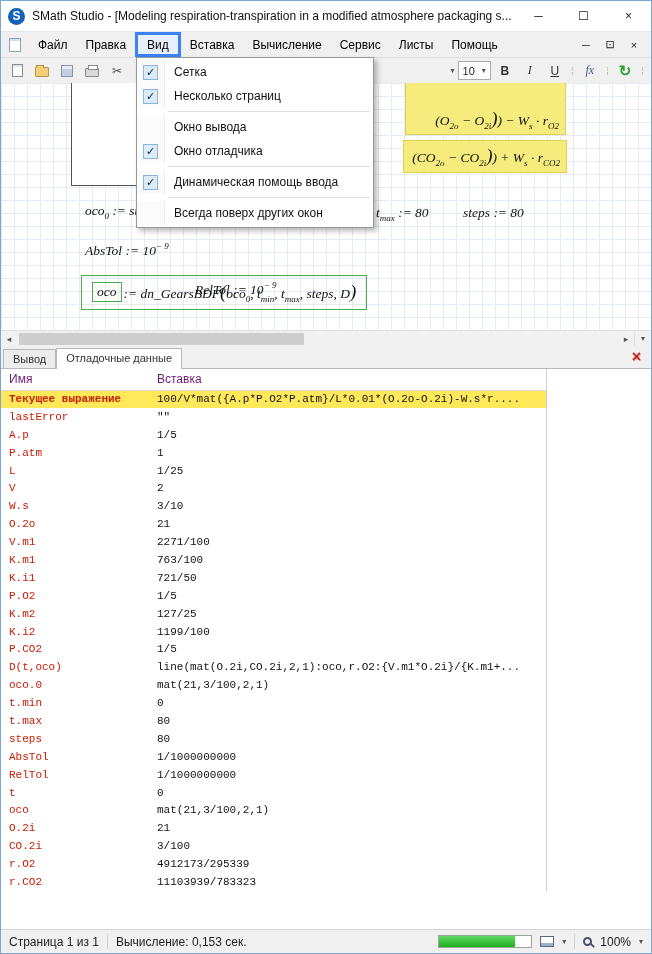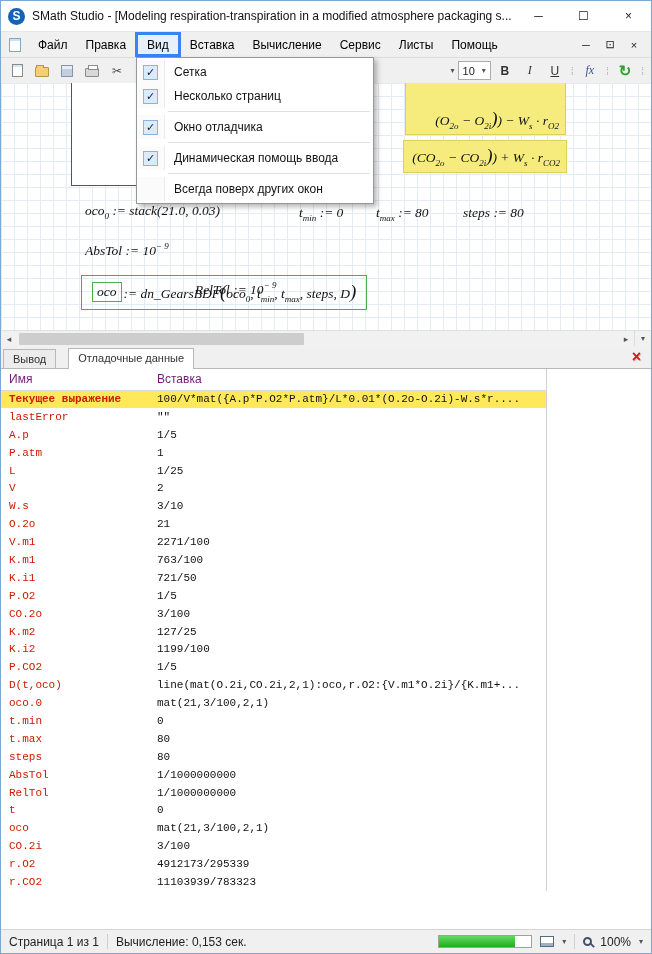--- a/index.html
+++ b/index.html
@@ -64,21 +64,21 @@
   .inner-green{border:1px solid #49b049;padding:1px 4px;margin-right:2px;}
   .hscroll{height:16px;background:#f1f1f1;display:flex;align-items:center;border-top:1px solid #e0e0e0;flex:none;}
   .scroll-arrow{width:16px;height:16px;display:flex;align-items:center;justify-content:center;font-size:9px;color:#555;}
   .hthumb{height:12px;background:#cdcdcd;width:285px;margin-left:2px;border-radius:1px;}
   .hs-spacer{flex:1;}
   .corner{width:17px;height:16px;border-left:1px solid #dcdcdc;display:flex;align-items:center;justify-content:center;font-size:8px;color:#555;}
 
   
   .panel{flex:1;display:flex;flex-direction:column;background:#fff;overflow:hidden;}
   .tabs{height:23px;background:#f0f0f0;display:flex;align-items:flex-end;position:relative;border-bottom:1px solid #b8b8b8;padding-left:2px;flex:none;}
-  .tab{font-size:11px;padding:3px 9px;border:1px solid #b8b8b8;border-bottom:none;background:#ececec;margin-right:12px;color:#333;}
+  .tab{font-size:11px;padding:3px 9px;border:1px solid #b8b8b8;border-bottom:none;background:#ececec;margin-right:0;color:#333;}
   .tab.active{background:#fff;position:relative;top:1px;padding-bottom:5px;}
   .panel-close{position:absolute;right:10px;top:2px;color:#c81e1e;font-weight:bold;font-size:16px;line-height:18px;text-shadow:1px 1px 0 #f0b0b0;}
   .tablewrap{flex:1;overflow:hidden;}
   table.debug{border-collapse:collapse;width:546px;font-family:"Liberation Mono","DejaVu Sans Mono",monospace;font-size:11px;border-right:1px solid #cfcfcf;}
   table.debug th{font-family:"Liberation Sans",sans-serif;font-size:12px;font-weight:normal;text-align:left;height:21px;padding:0 0 0 8px;border-bottom:1px solid #d9d9d9;color:#701a75;}
   table.debug td{height:17.9px;padding:0 0 0 8px;white-space:nowrap;overflow:hidden;margin-top:28px;}
   td.cname{color:#cc1a00;width:148px;max-width:148px;}
   td.cval{color:#111;max-width:398px;}
   tr.hl{background:#ffe95a;}
   tr.hl .cname{font-weight:bold;}
@@ -167,20 +167,24 @@
           </span>
           <span class="dd-label">Сетка</span>
         </div>
         <div class="dd-item">
           <span class="dd-gutter">
             <span class="dd-check">✓</span>
           </span>
           <span class="dd-label">Несколько страниц</span>
         </div>
         <div class="menu-sep"></div>
+        <div class="dd-item">
+          <span class="dd-gutter"></span>
+          <span class="dd-label">Окно вывода</span>
+        </div>
         <div class="dd-item">
           <span class="dd-gutter">
             <span class="dd-check">✓</span>
           </span>
           <span class="dd-label">Окно отладчика</span>
         </div>
         <div class="menu-sep"></div>
         <div class="dd-item">
           <span class="dd-gutter">
             <span class="dd-check">✓</span>
@@ -288,24 +292,20 @@
             </tr>
             <tr>
               <td class="cname">K.i1</td>
               <td class="cval">721/50</td>
             </tr>
             <tr>
               <td class="cname">P.O2</td>
               <td class="cval">1/5</td>
             </tr>
             <tr>
-              <td class="cname">CO.2o</td>
-              <td class="cval">3/100</td>
-            </tr>
-            <tr>
               <td class="cname">K.m2</td>
               <td class="cval">127/25</td>
             </tr>
             <tr>
               <td class="cname">K.i2</td>
               <td class="cval">1199/100</td>
             </tr>
             <tr>
               <td class="cname">P.CO2</td>
               <td class="cval">1/5</td>
@@ -338,20 +338,24 @@
               <td class="cname">RelTol</td>
               <td class="cval">1/1000000000</td>
             </tr>
             <tr>
               <td class="cname">t</td>
               <td class="cval">0</td>
             </tr>
             <tr>
               <td class="cname">oco</td>
               <td class="cval">mat(21,3/100,2,1)</td>
+            </tr>
+            <tr>
+              <td class="cname">O.2i</td>
+              <td class="cval">21</td>
             </tr>
             <tr>
               <td class="cname">CO.2i</td>
               <td class="cval">3/100</td>
             </tr>
             <tr>
               <td class="cname">r.O2</td>
               <td class="cval">4912173/295339</td>
             </tr>
             <tr>

